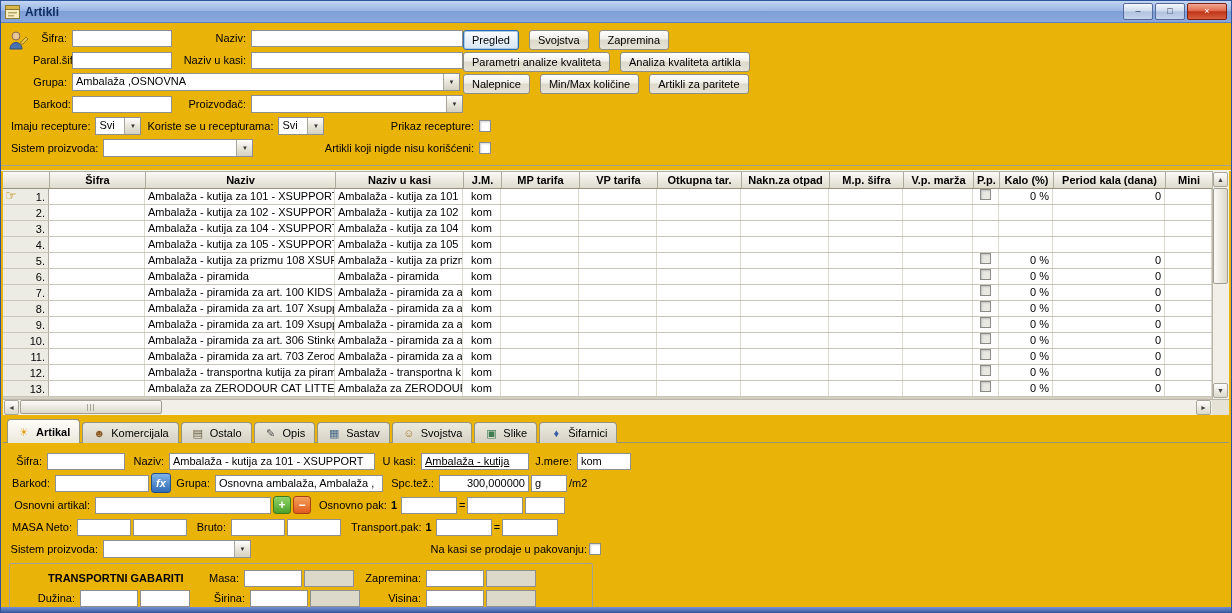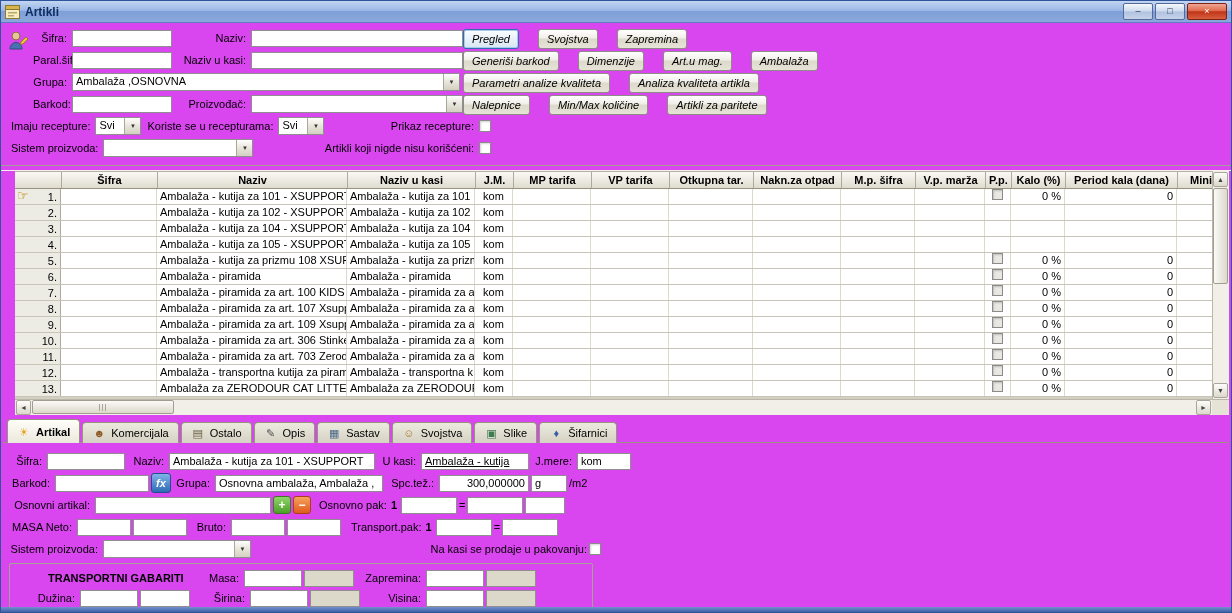--- a/index.html
+++ b/index.html
@@ -1,17 +1,17 @@
 <!DOCTYPE html>
 <html><head>
 <meta charset="utf-8">
 <style>
   html,body{margin:0;padding:0;background:#9aa5b5;}
   body{font-family:"Liberation Sans","DejaVu Sans",sans-serif;font-size:11px;color:#000;}
-  .window{position:relative;width:1232px;height:613px;background:#d946ef;border:1px solid #2f549b;box-sizing:border-box;overflow:hidden;}
+  .window{position:relative;width:1232px;height:613px;background:#eab308;border:1px solid #2f549b;box-sizing:border-box;overflow:hidden;}
 
   
   .titlebar{position:absolute;top:0;left:0;right:0;height:22px;display:flex;align-items:center;padding:0 4px;box-sizing:border-box;
     background:linear-gradient(180deg,#c3d6f2 0%,#9bb7e6 45%,#7f9fd8 50%,#8aa8dc 100%);border-bottom:1px solid #5d7fbf;}
   .title-text{font-weight:bold;color:#0e2e60;margin-left:5px;font-size:12px;}
   .win-controls{margin-left:auto;display:flex;gap:2px;}
   .win-btn{width:28px;height:15px;border:1px solid #56699b;border-radius:2px;font-size:9px;line-height:1;display:flex;align-items:center;justify-content:center;color:#1c2a4a;
     background:linear-gradient(#f6f9fd,#cdd9ec 48%,#b0c2e0 52%,#c6d4ea);}
   .win-btn.close{width:38px;color:#fff;border-color:#7e2012;background:linear-gradient(#f0a795,#e06a4c 45%,#c03418 52%,#d7603f);}
 
@@ -26,31 +26,31 @@
   .inp.gray{background:#dcd8ca;}
   .inp.ta-r{text-align:right;}
   .combo{display:inline-flex;height:18px;border:1px solid #8f8f8f;background:#fff;box-sizing:border-box;align-items:stretch;flex:none;}
   .combo-text{flex:1;padding:1px 3px 0;overflow:hidden;white-space:nowrap;}
   .combo-arrow{width:15px;background:linear-gradient(#fefefe,#e8e5da 50%,#d4d0c2);border-left:1px solid #a9a69a;display:flex;align-items:center;justify-content:center;font-size:6px;color:#333;}
   .cb{display:inline-block;width:12px;height:12px;border:1px solid #8b8b8b;background:#fff;box-shadow:inset 1px 1px 2px rgba(0,0,0,.18);flex:none;box-sizing:border-box;}
   .cb-dim{width:11px;height:11px;background:#e9e8e2;}
 
   
   .toolbar{position:absolute;top:28px;left:462px;right:8px;}
-  .tb-row{display:flex;gap:19px;height:22px;align-items:flex-start;font-style:italic;}
+  .tb-row{display:flex;gap:10px;height:22px;align-items:center;}
   .btn{height:20px;padding:0 8px;border:1px solid #8e8d85;border-radius:3px;font:inherit;font-size:11px;cursor:default;
     background:linear-gradient(#ffffff,#f0eee7 45%,#ddd9cb 50%,#e6e3d7);}
   .btn-active{border-color:#2f6db3;box-shadow:0 0 0 1px #a9c9e8 inset;background:linear-gradient(#fdfeff,#eaf2fa 45%,#d7e6f4);}
   .btn-popust{margin-left:54px;}
 
   
   .separator{position:absolute;top:164px;left:0;right:0;height:4px;border-top:1px solid #a39f92;border-bottom:1px solid #f4f2ea;}
 
   
-  .table-wrap{position:absolute;top:170px;left:14px;right:2px;height:244px;background:#d3cfc1;}
+  .table-wrap{position:absolute;top:170px;left:2px;right:2px;height:244px;background:#d3cfc1;}
   .grid-header{display:flex;height:18px;width:1209px;font-weight:bold;background:linear-gradient(#faf9f5,#dfdbce);border-top:1px solid #b3b0a3;border-bottom:1px solid #96937f;box-sizing:border-box;}
   .hcell{flex:none;border-right:1px solid #aeab9e;display:flex;align-items:center;justify-content:center;overflow:hidden;white-space:nowrap;box-sizing:border-box;}
   .hdr-gutter{width:46px;flex:none;border-right:1px solid #aeab9e;}
   .grid-body{width:1209px;}
   .trow{display:flex;height:16px;background:#fff;border-bottom:1px solid #c8c5b8;box-sizing:border-box;}
   .gutter{width:46px;flex:none;background:#edece4;border-right:1px solid #aeab9e;display:flex;align-items:center;justify-content:flex-end;padding-right:3px;box-sizing:border-box;position:relative;}
   .hand{position:absolute;left:2px;top:0;color:#b98600;font-size:13px;line-height:14px;}
   .tcell{flex:none;border-right:1px solid #dbd8cc;padding:0 3px;box-sizing:border-box;overflow:hidden;white-space:nowrap;line-height:15px;}
 
   
@@ -179,26 +179,20 @@
     </div>
   </div>
 
   <div class="toolbar">
     <div class="tb-row">
         <button class="btn btn-active">Pregled</button>
         <button class="btn">Svojstva</button>
         <button class="btn">Zapremina</button>
       </div>
     <div class="tb-row">
-        <button class="btn">Generiši barkod</button>
-        <button class="btn">Dimenzije</button>
-        <button class="btn">Art.u mag.</button>
-        <button class="btn">Ambalaža</button>
-      </div>
-    <div class="tb-row">
         <button class="btn">Parametri analize kvaliteta</button>
         <button class="btn">Analiza kvaliteta artikla</button>
       </div>
     <div class="tb-row">
         <button class="btn">Nalepnice</button>
         <button class="btn">Min/Max količine</button>
         <button class="btn">Artikli za paritete</button>
       </div>
   </div>
 

